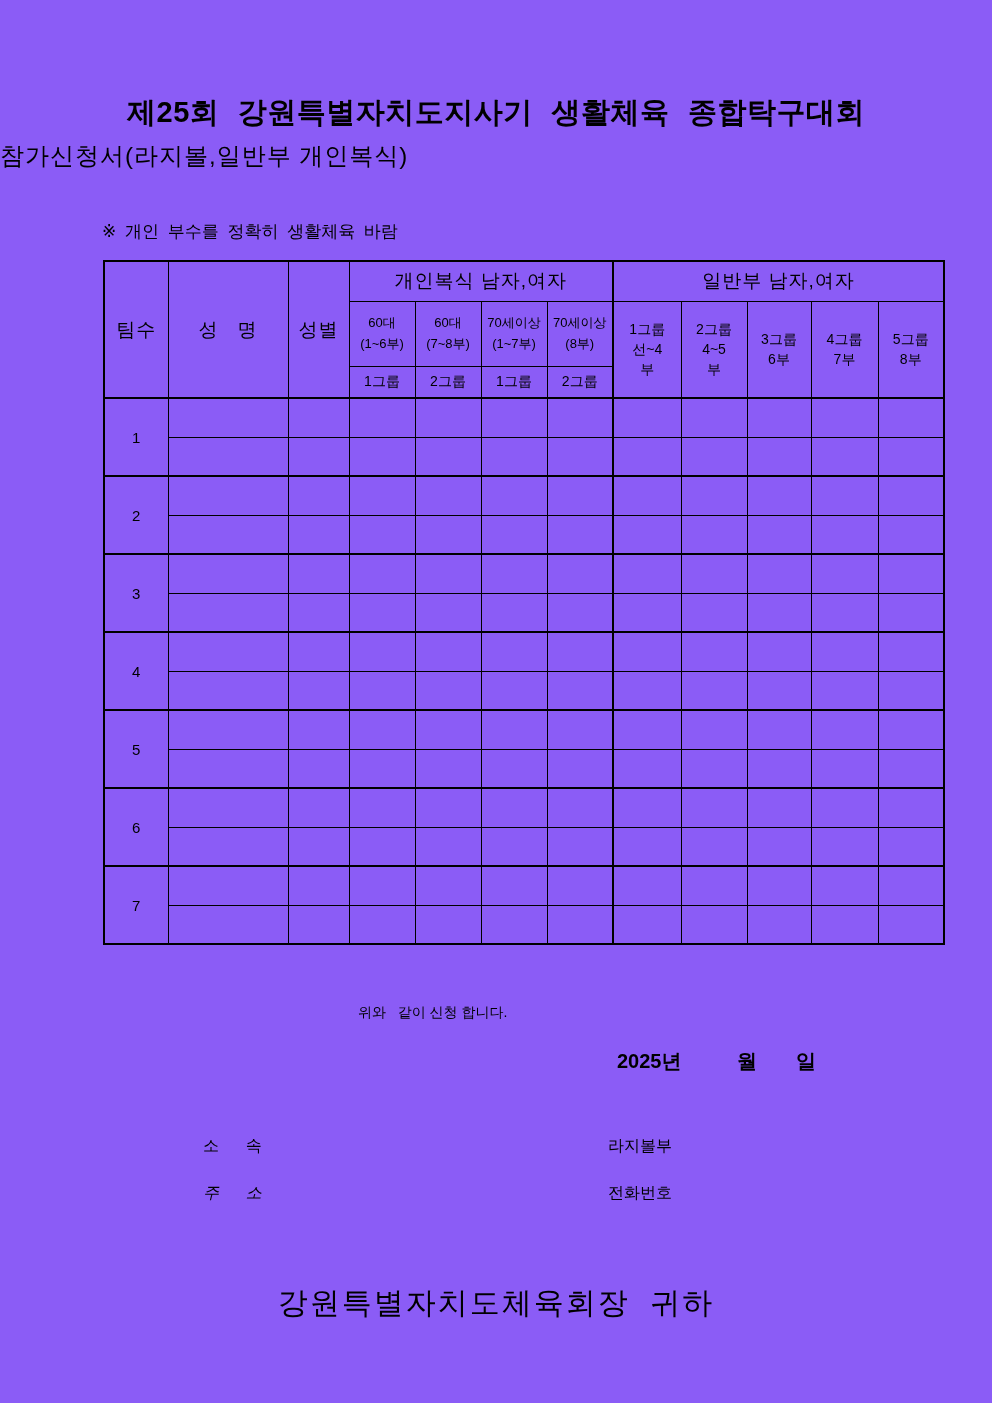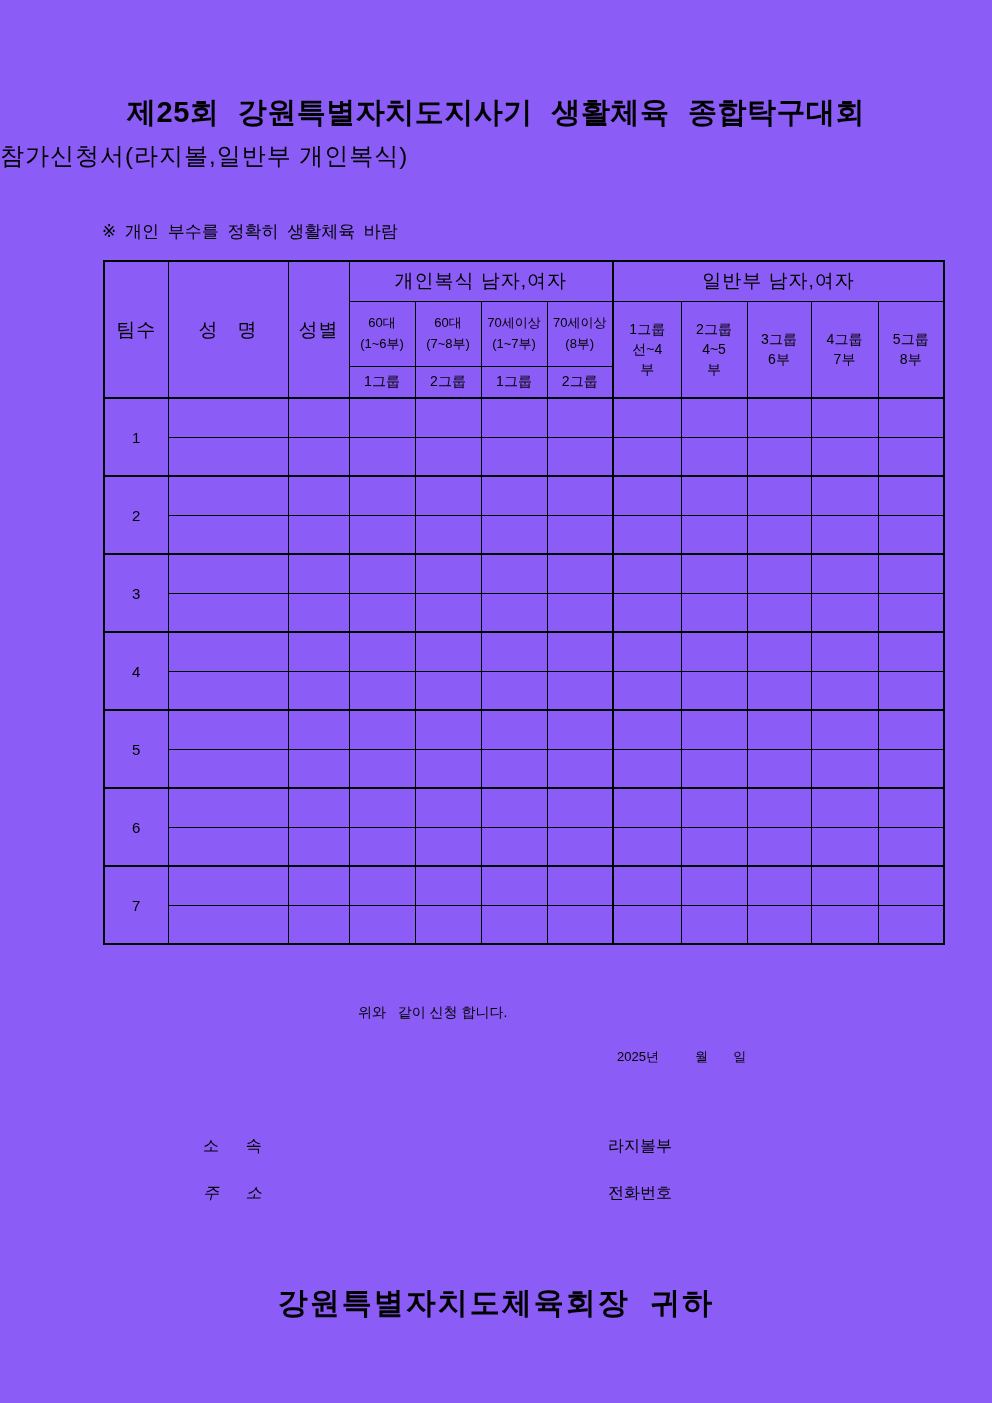--- a/index.html
+++ b/index.html
@@ -42,29 +42,29 @@
   th.fixed { font-size: 16px; white-space: pre; }
   th.age { font-size: 13px; line-height: 1.6; white-space: pre-line; }
   th.grp { font-size: 14px; }
   th.gen { font-size: 14px; line-height: 1.45; white-space: pre-line; }
   tbody tr { height: 39px; }
   td.num { font-size: 15px; }
   tr.tstart td { border-top: 2px solid #000; }
   .gsec { border-left: 2px solid #000 !important; }
 
   .statement { position: absolute; left: 358px; top: 1004px; font-size: 14px; white-space: pre; }
-  .dateline  { position: absolute; left: 617px; top: 1048px; font-size: 13px; white-space: pre; }
+  .dateline  { position: absolute; left: 617px; top: 1048px; font-size: 20px; white-space: pre; font-weight: bold; }
   .fld { position: absolute; font-size: 16px; white-space: pre; }
   .fld.aff  { left: 203px; top: 1136px; }
   .fld.rep  { left: 608px; top: 1136px; }
   .fld.addr { left: 203px; top: 1183px; font-style: italic; }
   .fld.tel  { left: 608px; top: 1183px; }
   .recipient {
     position: absolute; top: 1283px; left: 0; width: 100%;
-    text-align: center; font-size: 30px; font-weight: bold;
+    text-align: center; font-size: 30px; font-weight: normal;
     letter-spacing: 2px; white-space: pre;
   }
 </style>
 </head>
 <body>
 
 <div class="page">
 
   <div class="title">제25회 강원특별자치도지사기 생활체육 종합탁구대회</div>
   <div class="subtitle">참가신청서(라지볼,일반부 개인복식)</div>

